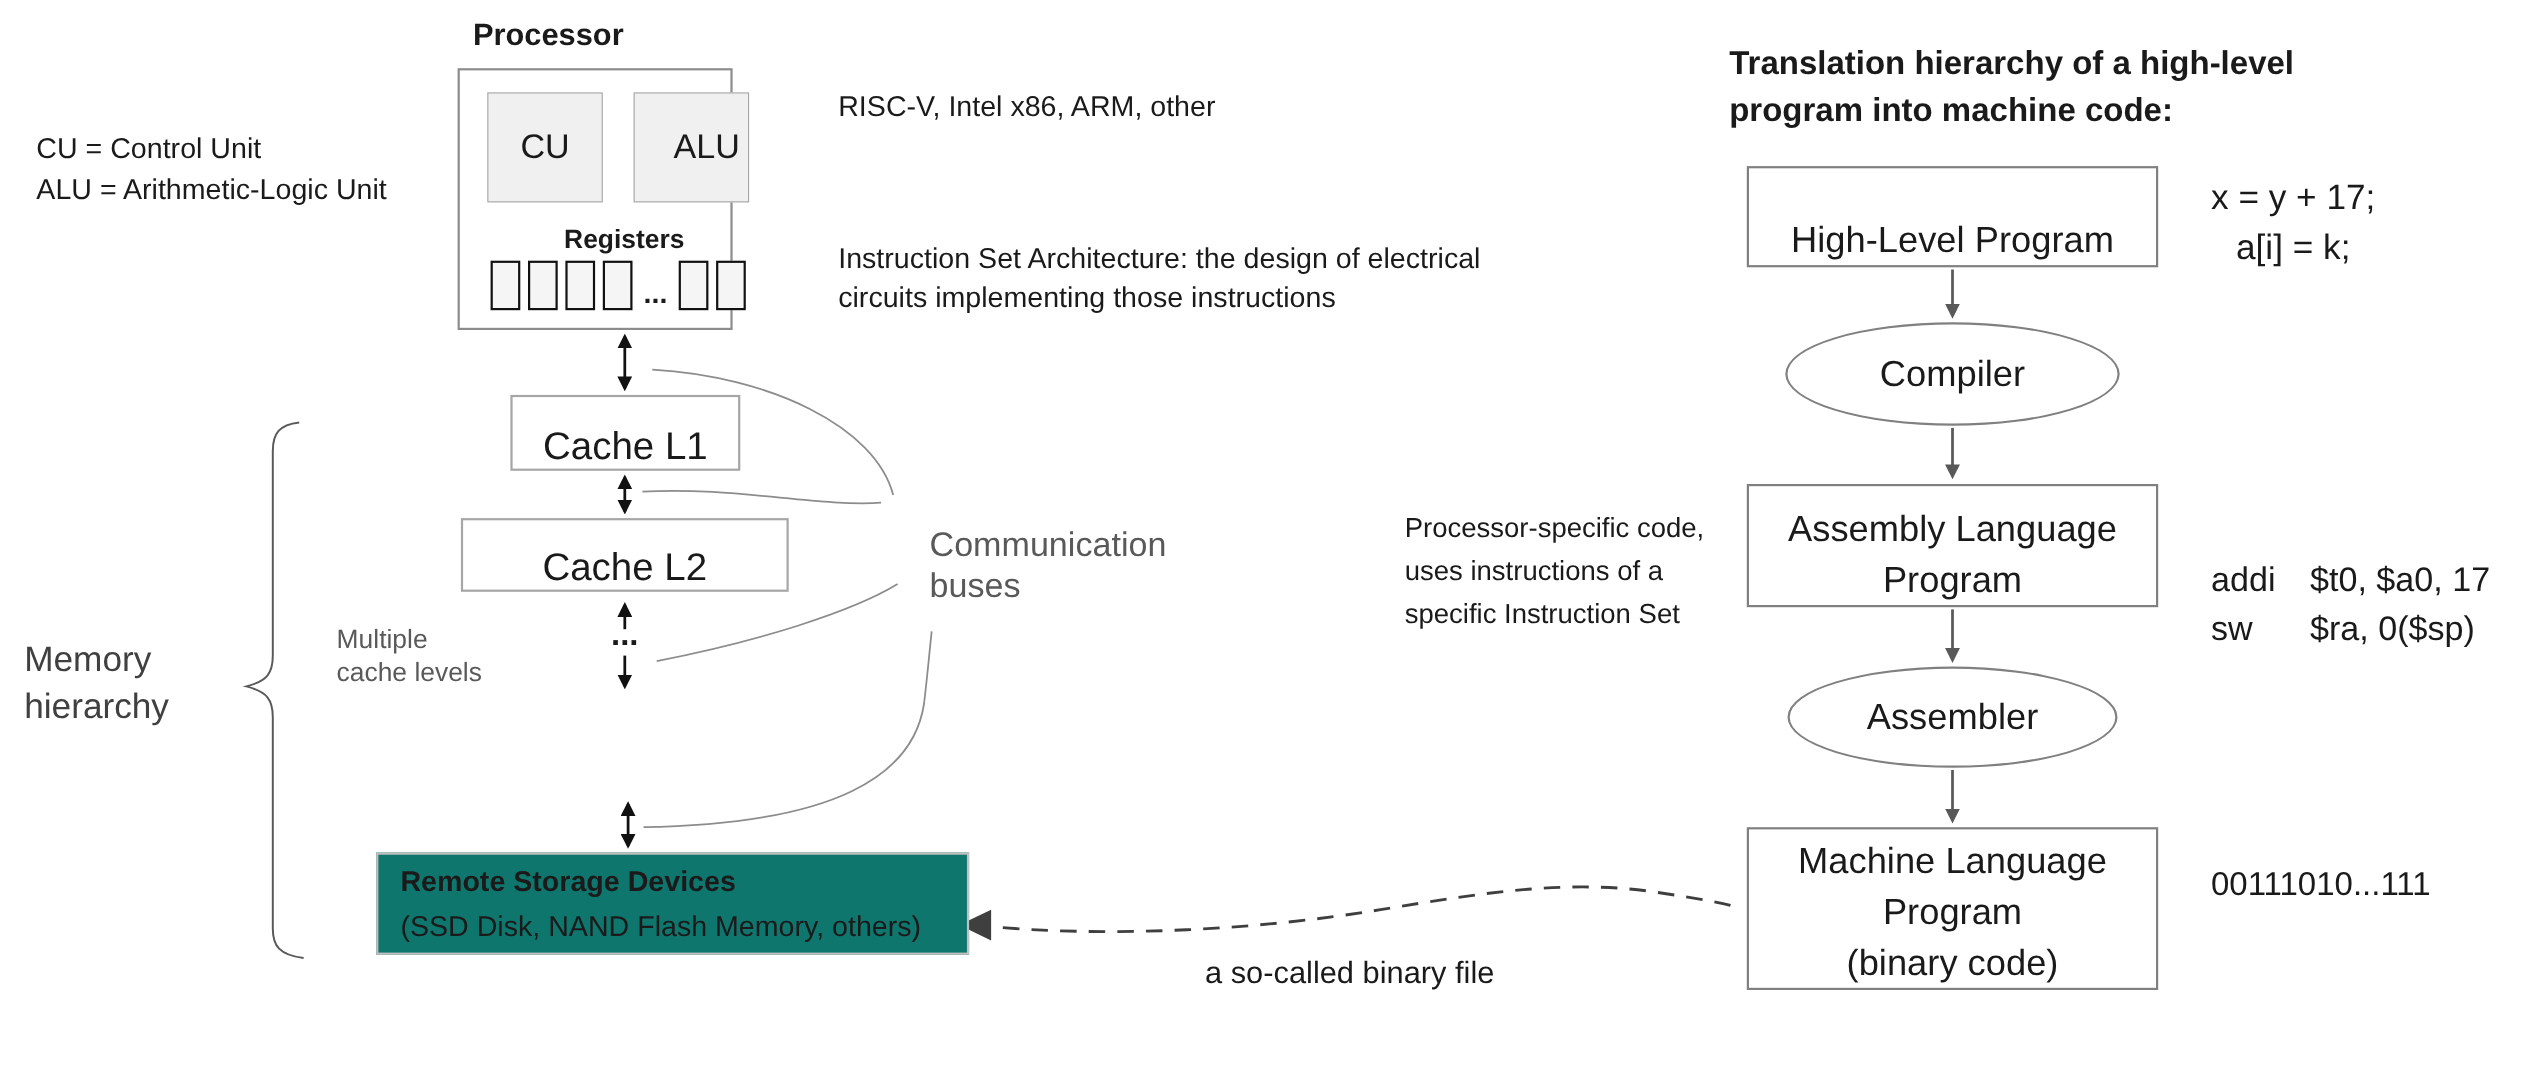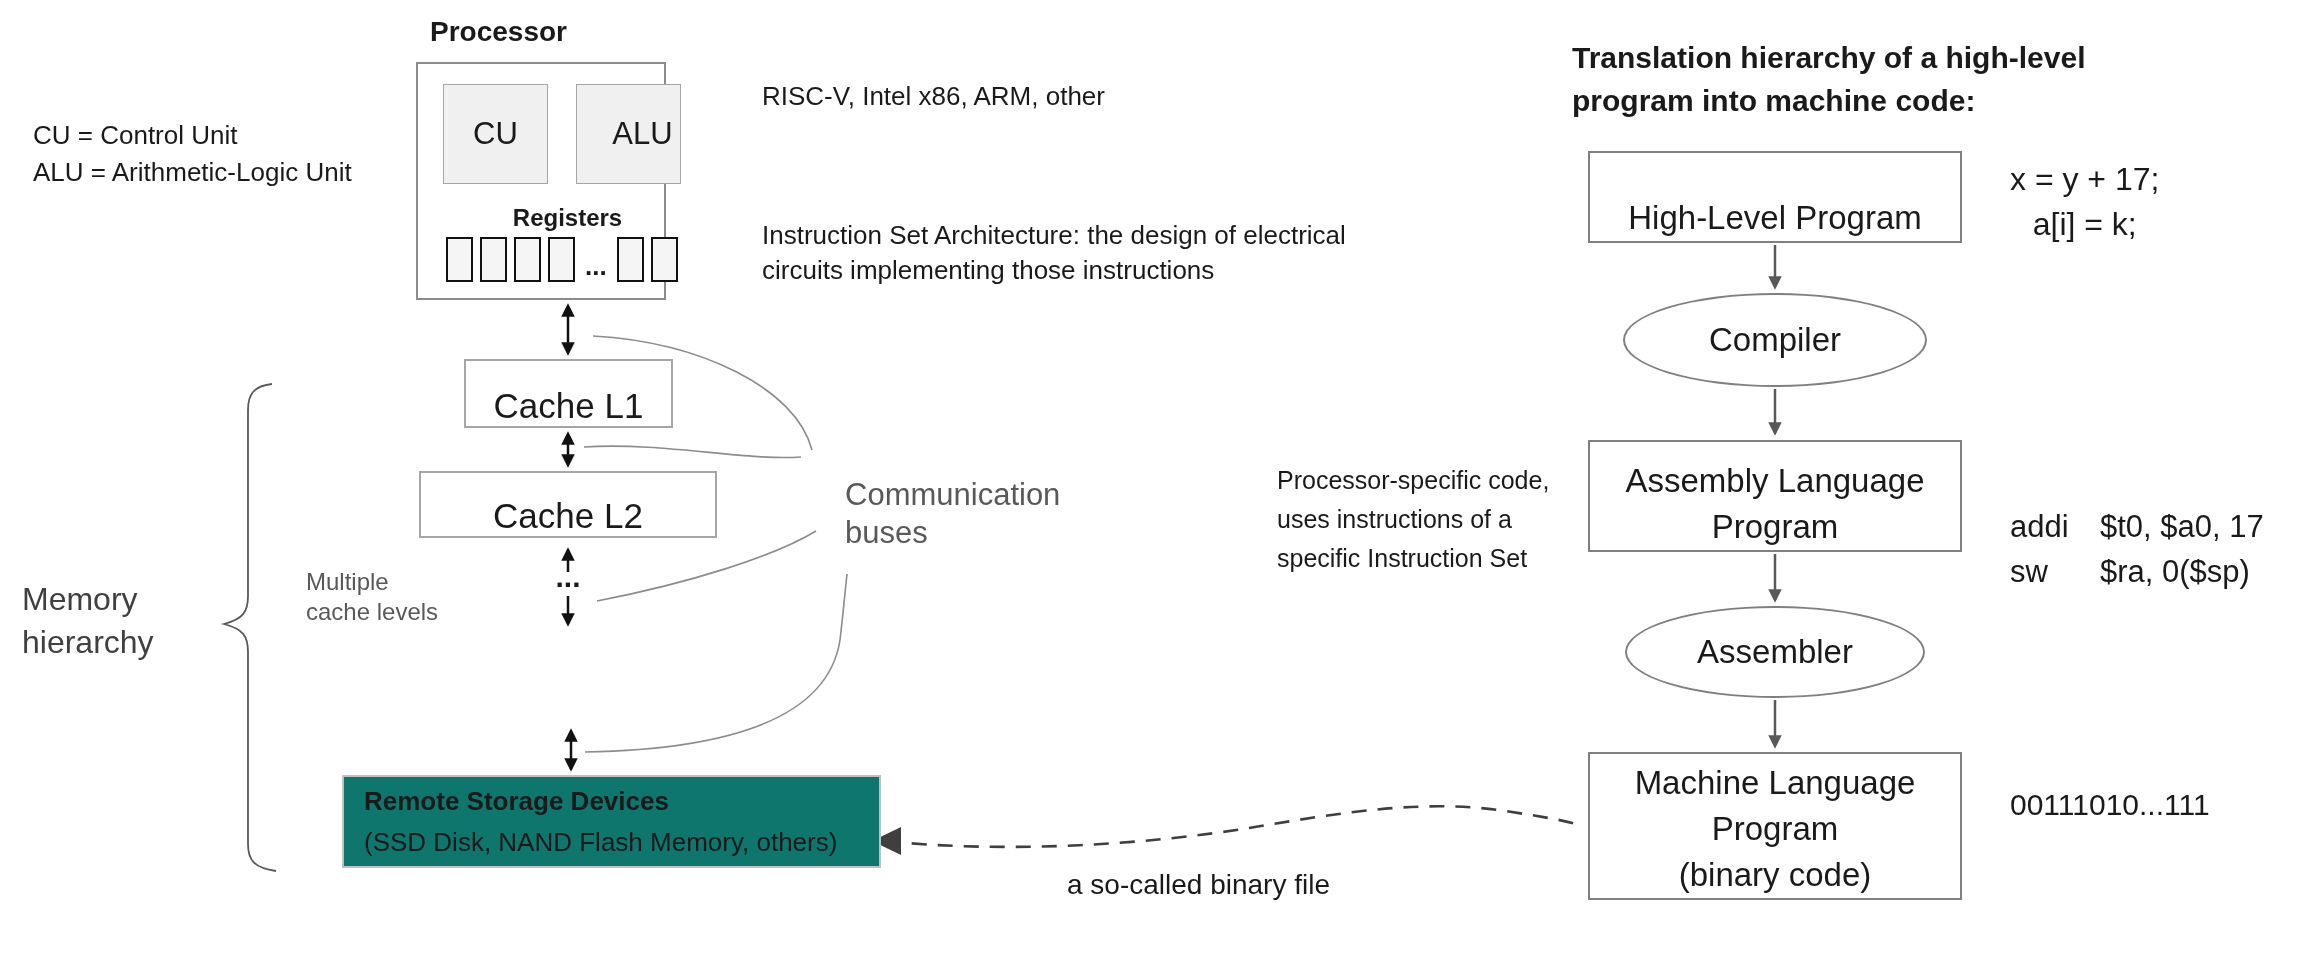--- a/index.html
+++ b/index.html
@@ -135,21 +135,21 @@
   <div class="abs mh" style="left:22px;top:578px;">
     <div>Memory</div>
     <div>hierarchy</div>
   </div>
 
   <div class="abs buses" style="left:845px;top:476px;">
     <div>Communication</div>
     <div>buses</div>
   </div>
 
-  <div class="abs caption" style="left:980px;top:869px;width:350px;text-align:right;">a so-called binary file</div>
+  <div class="abs caption" style="left:1052px;top:869px;width:350px;text-align:center;">a so-called binary file</div>
 
   <div class="abs rtitle" style="left:1572px;top:36px;">
     <div>Translation hierarchy of a high-level</div>
     <div>program into machine code:</div>
   </div>
 
   <div class="box rbox f-r" style="left:1588px;top:151px;width:374px;height:92px;">
     <span>High-Level Program</span>
   </div>
 

